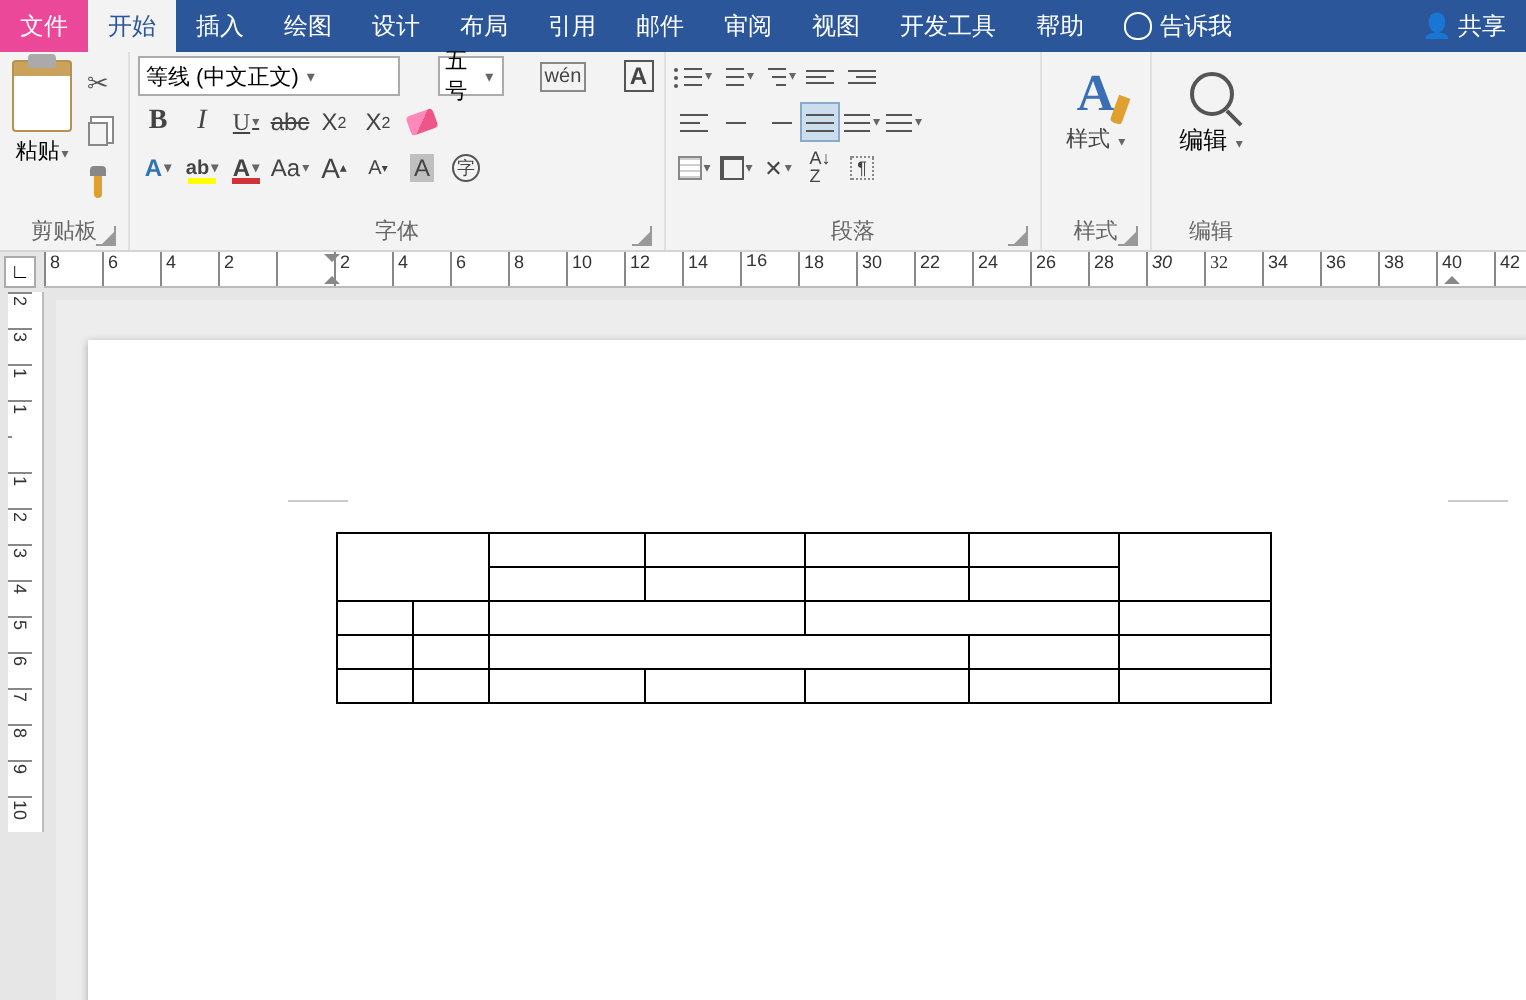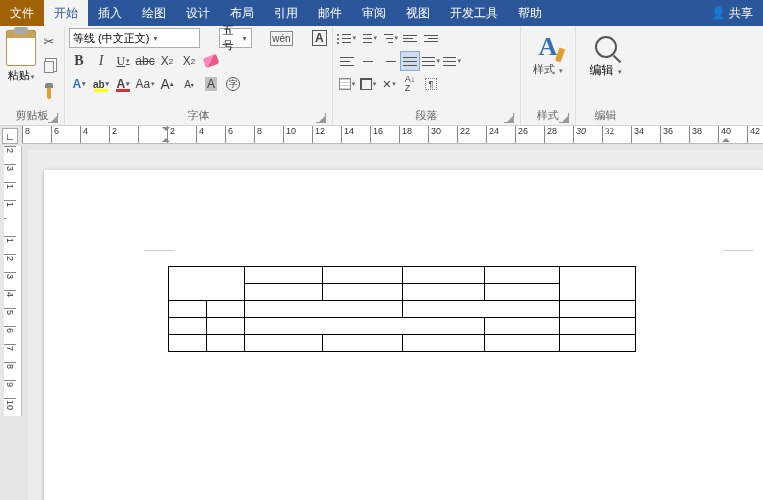--- a/index.html
+++ b/index.html
@@ -1,21 +1,21 @@
 <!DOCTYPE html>
 <html><head>
 <meta charset="utf-8">
 <style>
   * { box-sizing: border-box; margin: 0; padding: 0; }
   body { font-family: "Microsoft YaHei", sans-serif; font-size: 12px; background: #e6e6e6; width: 763px; height: 500px; overflow: hidden; }
   
   .titlebar { background: #2b579a; height: 26px; display: flex; align-items: stretch; color: #fff; }
   .tab { padding: 0 10px; display: flex; align-items: center; cursor: pointer; font-size: 12px; }
   .tab.active { background: #f3f3f3; color: #2b579a; }
-  .tab.file { background: #a16207; color: #fff; text-align: right; }
+  .tab.file { background: #ec4899; color: #fff; text-align: right; }
   .titlebar-right { margin-left: auto; display: flex; }
   .lightbulb { width: 14px; height: 14px; margin-right: 4px; border: 1px solid #fff; border-radius: 50% 50% 45% 45%; position: relative; }
   
   .ribbon { background: #f3f3f3; border-bottom: 1px solid #d4d4d4; height: 100px; display: flex; }
   .group { border-right: 1px solid #e0e0e0; display: flex; flex-direction: column; padding: 2px 4px 0 4px; }
   .group-body { flex: 1; display: flex; }
   .group-label { font-size: 11px; color: #666; text-align: center; padding: 2px 0; position: relative; }
   .launcher { position: absolute; right: 2px; bottom: 2px; width: 10px; height: 10px; border: 1px solid #999; border-top: none; border-left: none; }
   .launcher::after { content: ""; position: absolute; right: 0; bottom: 0; border: 3px solid transparent; border-right-color: #999; border-bottom-color: #999; }
   
@@ -96,20 +96,24 @@
   <div class="tab">插入</div>
   <div class="tab">绘图</div>
   <div class="tab">设计</div>
   <div class="tab">布局</div>
   <div class="tab">引用</div>
   <div class="tab">邮件</div>
   <div class="tab">审阅</div>
   <div class="tab">视图</div>
   <div class="tab">开发工具</div>
   <div class="tab">帮助</div>
+  <div class="tab">
+      <span class="lightbulb"></span>
+      <span>告诉我</span>
+    </div>
   <div class="titlebar-right">
     <div class="tab">
         <span style="margin-right:3px">👤</span>
         <span>共享</span>
       </div>
   </div>
 </div>
 
 <div class="ribbon">
   <div class="group">
@@ -343,21 +347,21 @@
     <div class="tick" style="left: 58px;">4</div>
     <div class="tick" style="left: 87px;">2</div>
     <div class="tick" style="left: 116px;"></div>
     <div class="tick" style="left: 145px;">2</div>
     <div class="tick" style="left: 174px;">4</div>
     <div class="tick" style="left: 203px;">6</div>
     <div class="tick" style="left: 232px;">8</div>
     <div class="tick" style="left: 261px;">10</div>
     <div class="tick" style="left: 290px;">12</div>
     <div class="tick" style="left: 319px;">14</div>
-    <div class="tick" style="left: 348px;">16</div>
+    <div class="tick" style="left: 348px; font-family: Liberation Mono, monospace;">16</div>
     <div class="tick" style="left: 377px;">18</div>
     <div class="tick" style="left: 406px;">30</div>
     <div class="tick" style="left: 435px;">22</div>
     <div class="tick" style="left: 464px;">24</div>
     <div class="tick" style="left: 493px;">26</div>
     <div class="tick" style="left: 522px;">28</div>
     <div class="tick" style="left: 551px; font-style: italic;">30</div>
     <div class="tick" style="left: 580px; font-family: Liberation Serif, serif;">32</div>
     <div class="tick" style="left: 609px; text-align: right;">34</div>
     <div class="tick" style="left: 638px;">36</div>

